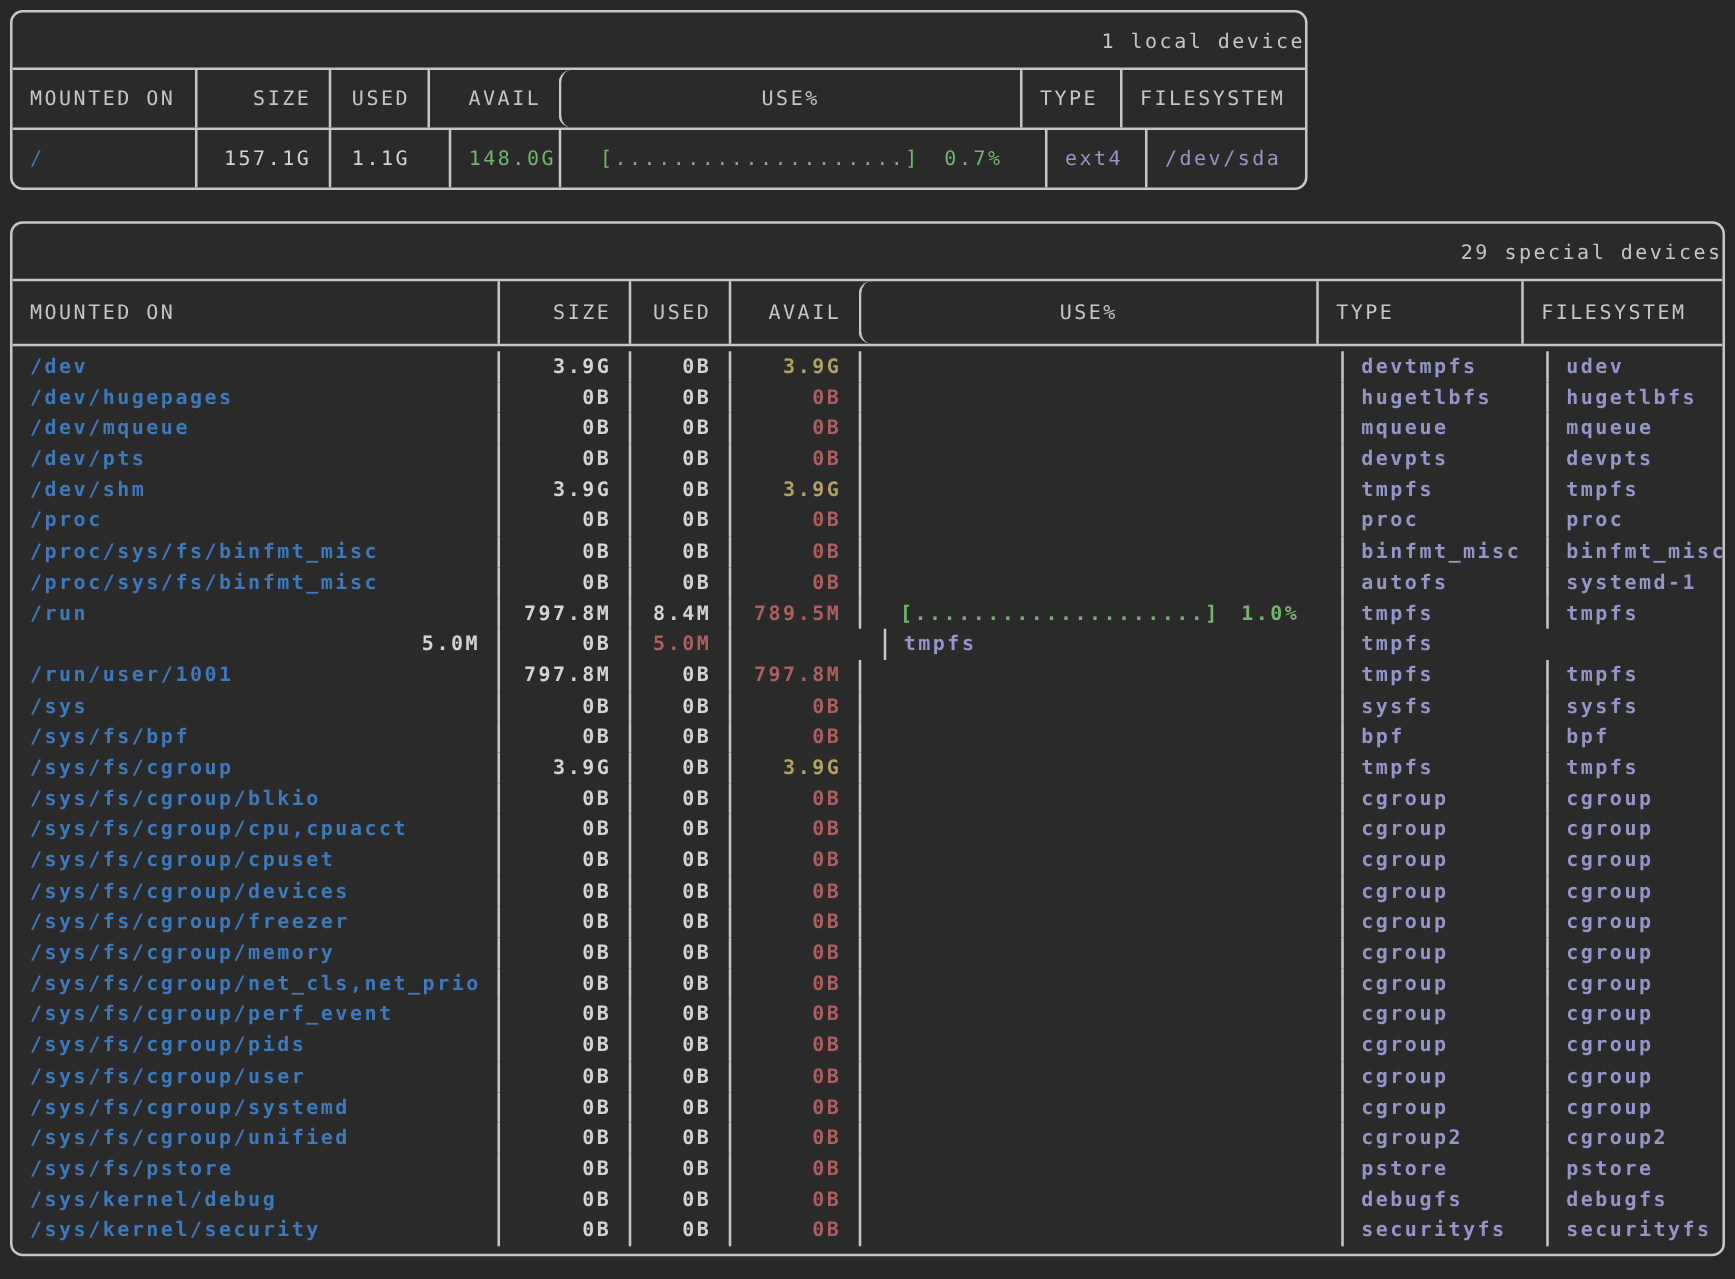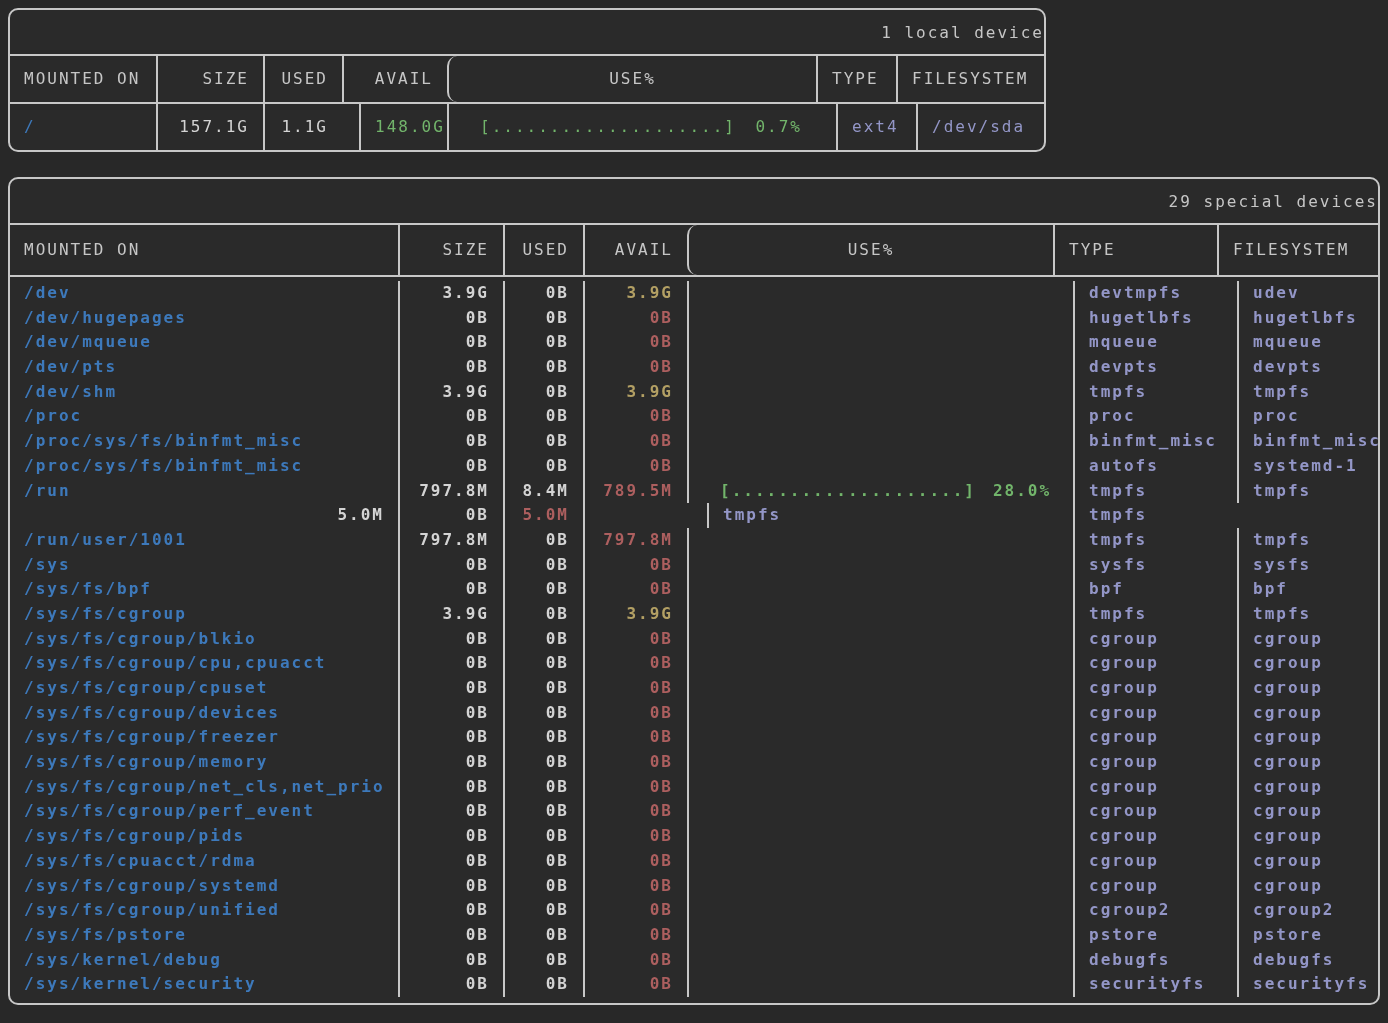--- a/index.html
+++ b/index.html
@@ -189,21 +189,21 @@
           <div class="cell ar c-red">0B</div>
           <div class="cell usecell"></div>
           <div class="cell al c-purple">autofs</div>
           <div class="cell al c-purple">systemd-1</div>
         </div>
         <div class="row">
           <div class="cell al c-blue">/run</div>
           <div class="cell ar c-white">797.8M</div>
           <div class="cell ar c-white">8.4M</div>
           <div class="cell ar c-red">789.5M</div>
-          <div class="cell usecell"><span class="c-green">[....................]</span><span class="c-green">28.0%</span></div>
+          <div class="cell usecell"><span class="c-green">[....................]</span><span class="c-green">1.0%</span></div>
           <div class="cell al c-purple">tmpfs</div>
           <div class="cell al c-purple">tmpfs</div>
         </div>
         <div class="row">
           <div class="cell ar c-white">5.0M</div>
           <div class="cell ar c-white">0B</div>
           <div class="cell ar c-red">5.0M</div>
           <div class="cell usecell"></div>
           <div class="cell al c-purple">tmpfs</div>
           <div class="cell al c-purple">tmpfs</div>
@@ -319,21 +319,21 @@
         <div class="row">
           <div class="cell al c-blue">/sys/fs/cgroup/pids</div>
           <div class="cell ar c-white">0B</div>
           <div class="cell ar c-white">0B</div>
           <div class="cell ar c-red">0B</div>
           <div class="cell usecell"></div>
           <div class="cell al c-purple">cgroup</div>
           <div class="cell al c-purple">cgroup</div>
         </div>
         <div class="row">
-          <div class="cell al c-blue">/sys/fs/cpuacct/rdma</div>
+          <div class="cell al c-blue">/sys/fs/cgroup/user</div>
           <div class="cell ar c-white">0B</div>
           <div class="cell ar c-white">0B</div>
           <div class="cell ar c-red">0B</div>
           <div class="cell usecell"></div>
           <div class="cell al c-purple">cgroup</div>
           <div class="cell al c-purple">cgroup</div>
         </div>
         <div class="row">
           <div class="cell al c-blue">/sys/fs/cgroup/systemd</div>
           <div class="cell ar c-white">0B</div>

